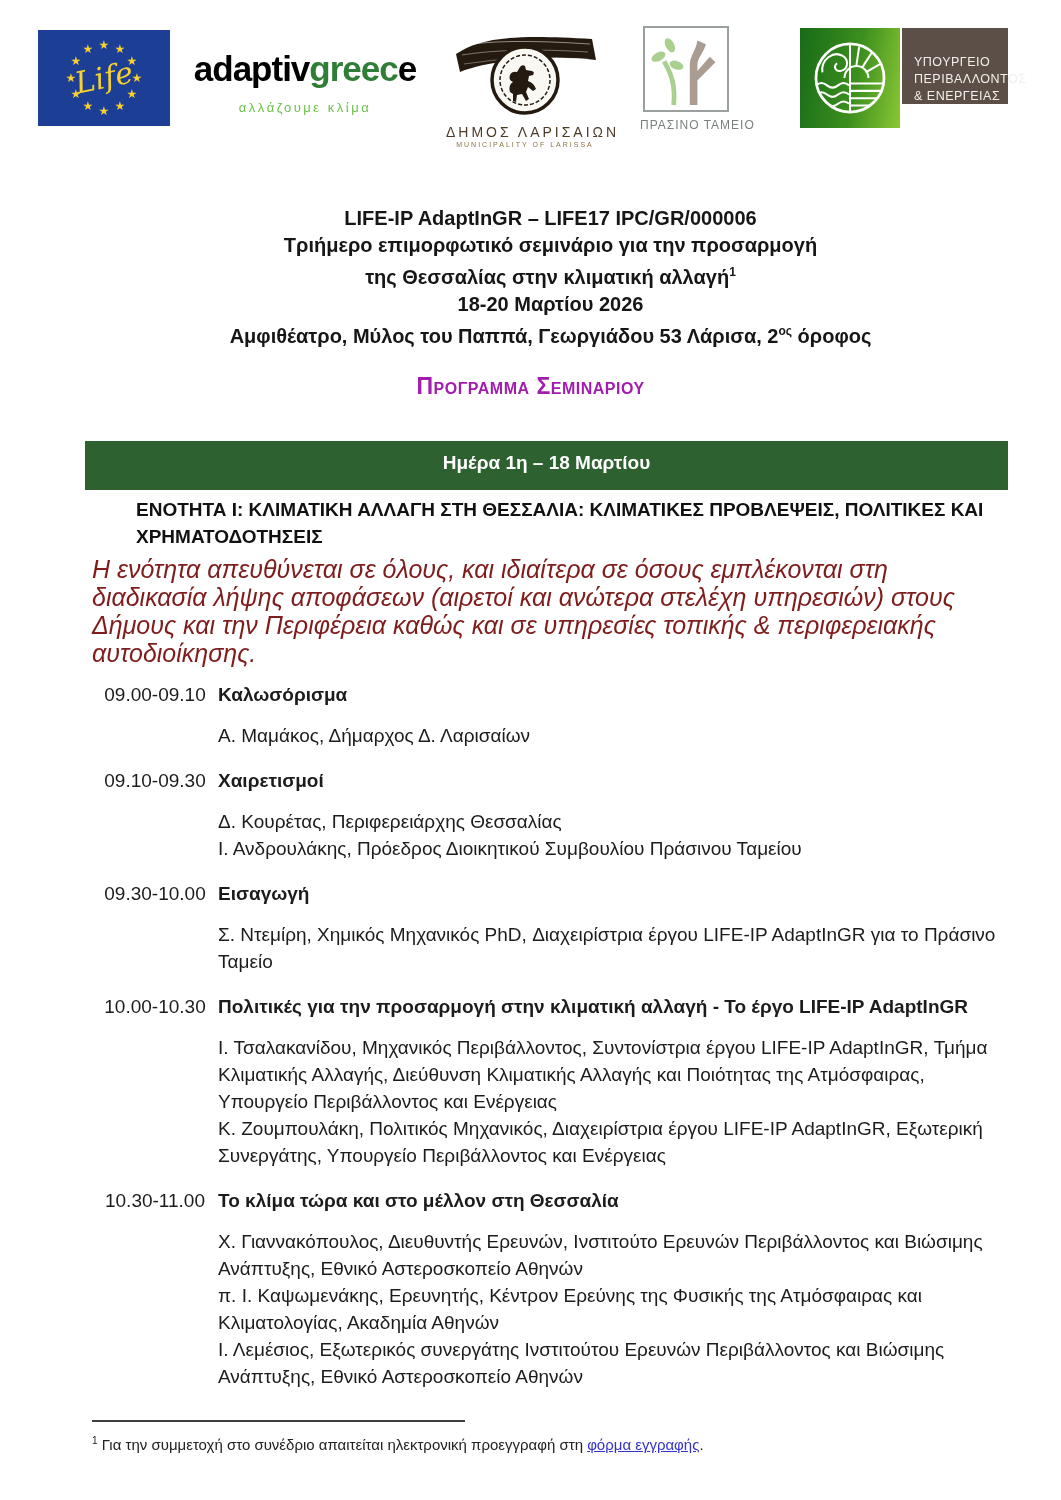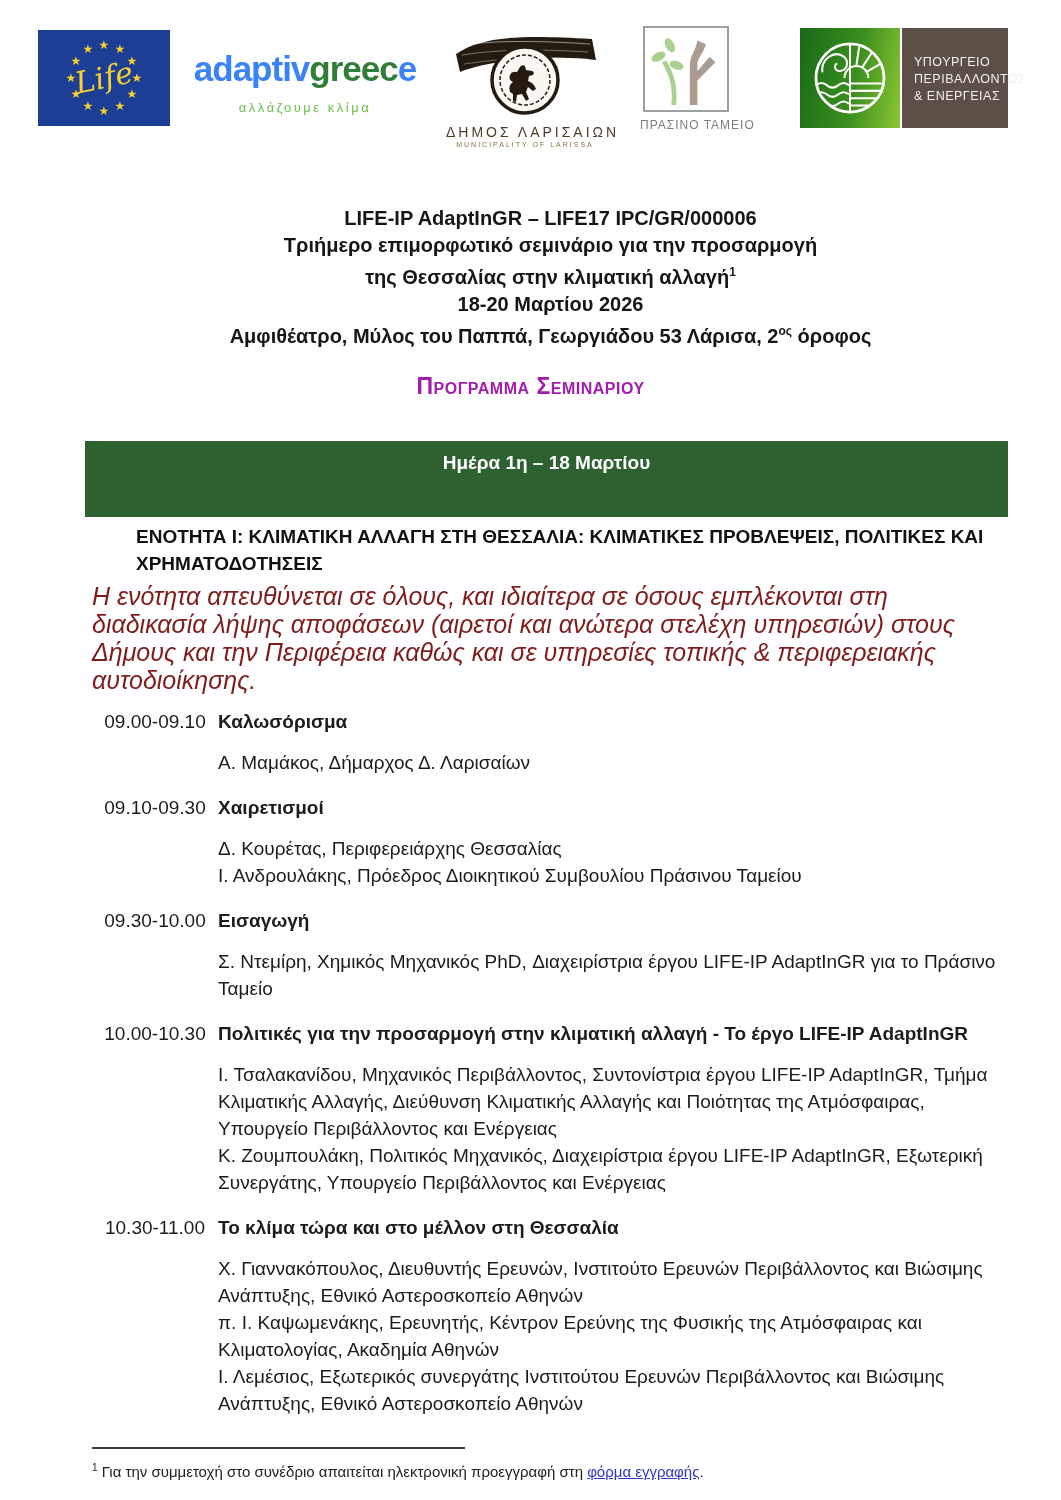--- a/index.html
+++ b/index.html
@@ -13,43 +13,43 @@
     color:#1c1c1c;
     overflow:hidden;
   }
 
   
   .header-logos { position:relative; height:165px; }
   .logo { position:absolute; }
   .logo-life { left:38px; top:30px; }
   .logo-adaptiv { left:192px; top:50px; width:226px; text-align:center; }
   .adaptiv-word { font-size:35px; font-weight:bold; letter-spacing:-1px; line-height:38px; }
-  .adaptiv-light { color:#3b82f6;text-align:right; }
+  .adaptiv-light { color:#000000;text-align:right; }
   .adaptiv-dark { color:#2f7d36; }
   .adaptiv-tagline { margin-top:12px; font-size:13px; letter-spacing:2.5px; color:#6cbf4b; }
   .logo-larissa { left:446px; top:24px; width:158px; text-align:center; }
   .larissa-name { margin-top:2px; font-size:14px; letter-spacing:3px; color:#4c3b28; white-space:nowrap; }
   .larissa-sub { margin-top:1px; font-size:7px; letter-spacing:2px; color:#8a7340; white-space:nowrap; }
   .logo-greenfund { left:612px; top:26px; width:92px; text-align:center;margin-left:28px; }
   .greenfund-box { width:86px; height:86px; border:2px solid #9aa0a0; background:#fff; margin:0 auto; display:flex; align-items:center; justify-content:center; }
   .greenfund-label { margin-top:6px; font-size:12px; letter-spacing:1px; color:#7a7f7f; white-space:nowrap; }
   .logo-ministry { left:800px; top:28px; display:flex; }
   .ministry-square { width:100px; height:100px; background:linear-gradient(100deg,#186a18 0%, #3c8f1e 55%, #8bc734 100%); display:flex; align-items:center; justify-content:center; }
-  .ministry-box { width:106px; height:100px; background:#5b4f47; margin-left:2px; padding:26px 0 0 12px; }
+  .ministry-box { width:106px; height:76px; background:#5b4f47; margin-left:2px; padding:26px 0 0 12px; }
   .ministry-box div { color:#f2efec; font-size:12.5px; line-height:17px; letter-spacing:0.5px; white-space:nowrap; }
 
   
   .title-block { margin-top:40px; text-align:center; font-weight:bold; font-size:20px; line-height:27px; color:#161616;padding-left:40px; }
   .title-block sup { font-size:12px; }
   .program-heading { margin-top:24px; text-align:center; font-weight:bold; font-size:23px; font-variant:small-caps; letter-spacing:0.5px; color:#a21caf; }
 
   
   .day-banner {
     margin:41px 53px 0 85px;
-    height:76px;
+    height:49px;
     background:#2d6130;
     color:#ffffff;
     font-weight:bold; font-size:19px;
     text-align:center;
     padding-top:11px;
   }
 
   
   .section-block { margin:6px 55px 0 92px; }
   .section-heading { font-weight:bold; font-size:19px; line-height:27px; color:#111;margin-left:44px; }

